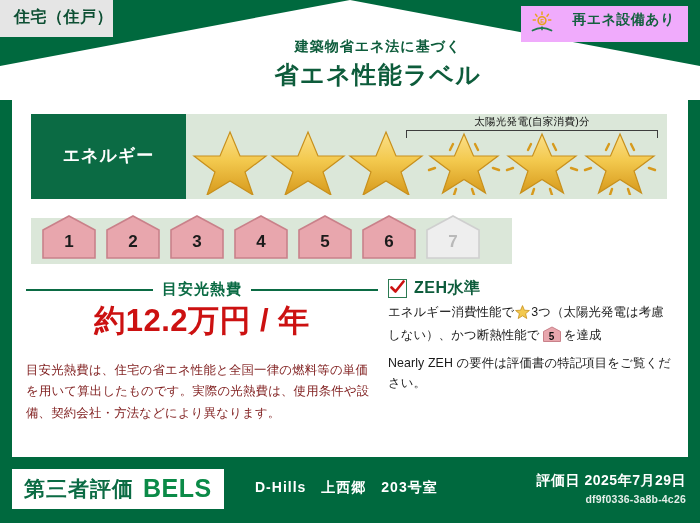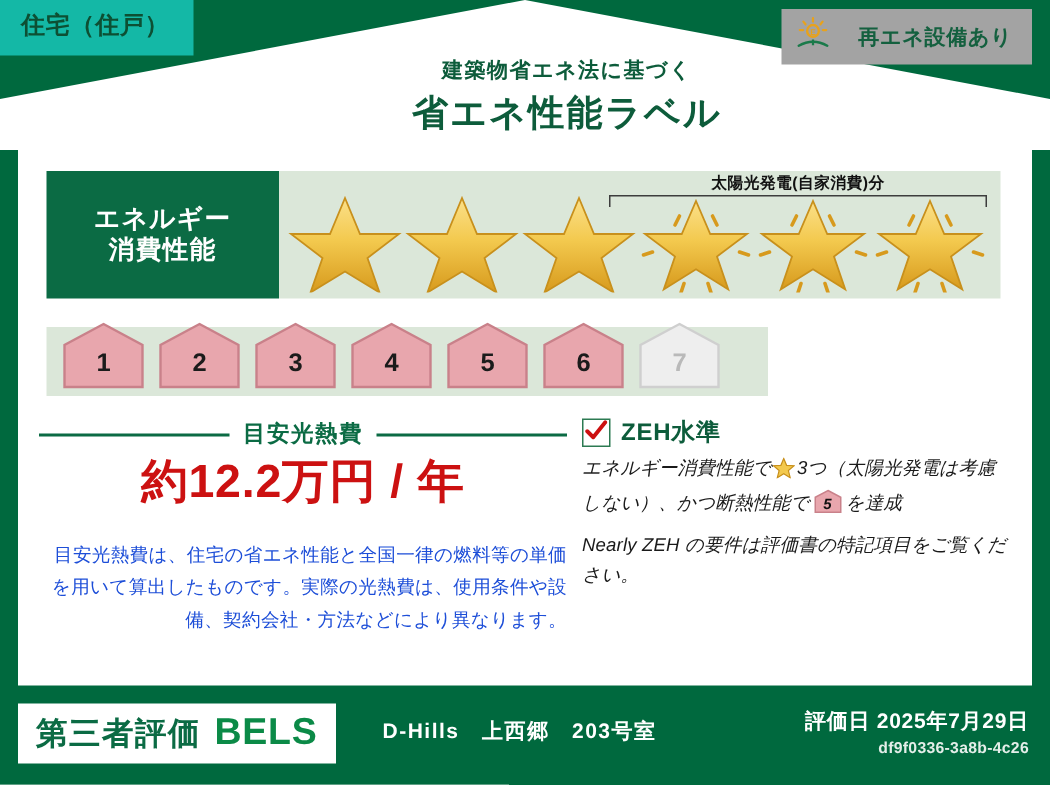--- a/index.html
+++ b/index.html
@@ -18,32 +18,32 @@
   
   .chevron{
     position:absolute;left:0;top:0;width:700px;height:100px;
     overflow:hidden;
   }
   .chevron svg{display:block}
 
   
   .house-tag{
     position:absolute;left:0;top:0;
-    background:#14b8a6;
-    padding:7px 16px 9px 14px;
+    background:#e5e5e5;
+    padding:7px 0 9px 14px;
     font-size:16px;font-weight:bold;color:#0d4f33;
     letter-spacing:.5px;
     z-index:6;
   }
 
   
   .reene-badge{
     position:absolute;right:12px;top:6px;
-    background:#a3a3a3;
-    display:flex;align-items:center;gap:18px;
+    background:#f0abfc;
+    display:flex;align-items:flex-start;gap:18px;
     padding:5px 13px 5px 9px;
     z-index:6;
   }
   .reene-badge .txt{font-size:14px;font-weight:bold;color:#14603f;letter-spacing:.5px;}
 
   
   .title-wrap{
     position:absolute;left:0;top:38px;width:700px;text-align:center;z-index:5;padding-left:28px;
   }
   .title-sub{font-size:14px;font-weight:bold;color:#0d5c3b;letter-spacing:1px;}
@@ -87,21 +87,21 @@
     display:flex;align-items:flex-end;gap:0px;
   }
   .star-cell{position:relative;width:78px;height:72px;}
   .star-cell svg{position:absolute;left:0;top:2px;}
 
   
   .solar-bracket{
     position:absolute;right:9px;top:1px;width:252px;
   }
   .solar-bracket .bk-text{
-    font-size:10.5px;font-weight:bold;color:#111;text-align:center;letter-spacing:.3px;
+    font-size:10.5px;font-weight:normal;color:#111;text-align:center;letter-spacing:.3px;
   }
   .solar-bracket .bk-line{
     position:relative;height:7px;margin-top:1px;
     border-left:1.6px solid #3d3d3d;border-right:1.6px solid #3d3d3d;border-top:1.6px solid #3d3d3d;
   }
 
   
   .houses{
     position:absolute;left:8px;top:-6px;
     display:flex;gap:4px;
@@ -125,36 +125,35 @@
   .cost-head{
     display:flex;align-items:center;gap:9px;margin-top:2px;
   }
   .cost-head .rule{flex:1;height:2px;background:#0b6b44;}
   .cost-head .ht{font-size:15px;font-weight:bold;color:#0b6b44;letter-spacing:1px;white-space:nowrap;}
   .cost-value{
     text-align:center;color:#cc1111;font-weight:bold;
     font-size:31px;letter-spacing:.5px;margin-top:1px;
   }
   .cost-note{
-    margin-top:18px;font-size:12.4px;color:#1d4ed8;line-height:1.72;
+    margin-top:18px;font-size:12.4px;color:#7f1d1d;line-height:1.72;
     letter-spacing:.2px;
-    text-align:right;
   }
 
   
   .check-block{margin-bottom:8px;}
   .check-head{display:flex;align-items:center;gap:7px;}
   .chk{
     width:17px;height:17px;border:1.6px solid #2c7a52;background:#fff;
     position:relative;flex:none;
   }
   .chk svg{position:absolute;left:1px;top:0px;}
   .check-title{font-size:16px;font-weight:bold;color:#0d5c3b;letter-spacing:.5px;}
   .check-body{
-    font-size:12.4px;color:#1a1a1a;line-height:1.62;margin-top:3px;letter-spacing:.1px;font-style:italic;
+    font-size:12.4px;color:#1a1a1a;line-height:1.62;margin-top:3px;letter-spacing:.1px;
   }
   .inline-star{display:inline-block;vertical-align:-3px;margin:0 1px;}
   .inline-house{display:inline-block;vertical-align:-4px;margin:0 2px;position:relative;width:20px;height:17px;}
   .inline-house span{position:absolute;left:0;right:0;top:3px;text-align:center;font-size:10px;font-weight:bold;color:#111;}
   .zeh-logo{display:inline-flex;align-items:flex-end;gap:2px;vertical-align:-6px;margin-left:4px;}
   .zeh-logo .nearly{font-size:5.5px;font-weight:bold;color:#0d5c3b;line-height:1.05;letter-spacing:0;}
 
   
   .footer{
     position:absolute;left:0;bottom:0;width:700px;height:60px;z-index:5;
@@ -214,21 +213,20 @@
   <div class="title-wrap">
     <div class="title-sub">建築物省エネ法に基づく</div>
     <div class="title-main">省エネ性能ラベル</div>
   </div>
 
   <div class="panel">
 
     <div class="perf-row energy">
       <div class="perf-label">
         <div>エネルギー</div>
-        <div>消費性能</div>
       </div>
       <div class="perf-track">
 
         <div class="solar-bracket">
           <div class="bk-text">太陽光発電(自家消費)分</div>
           <div class="bk-line"></div>
         </div>
 
         <div class="stars">
 

